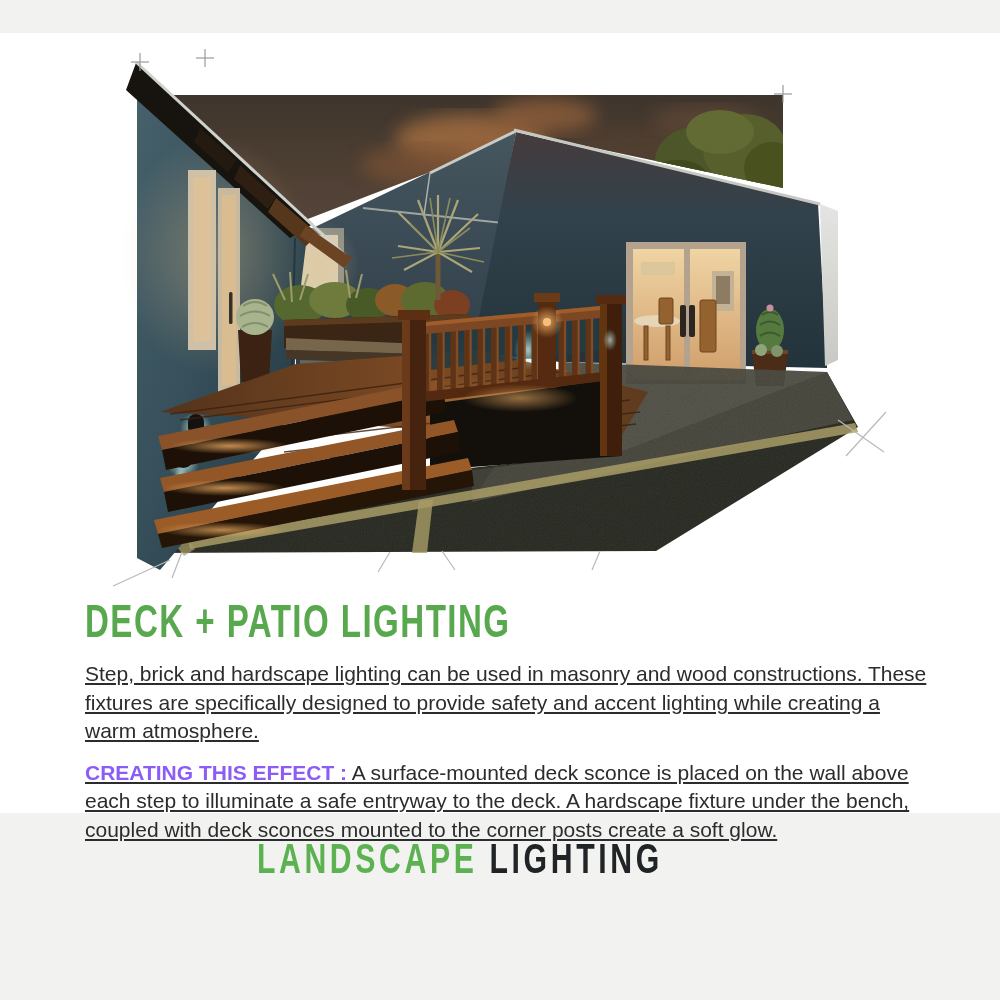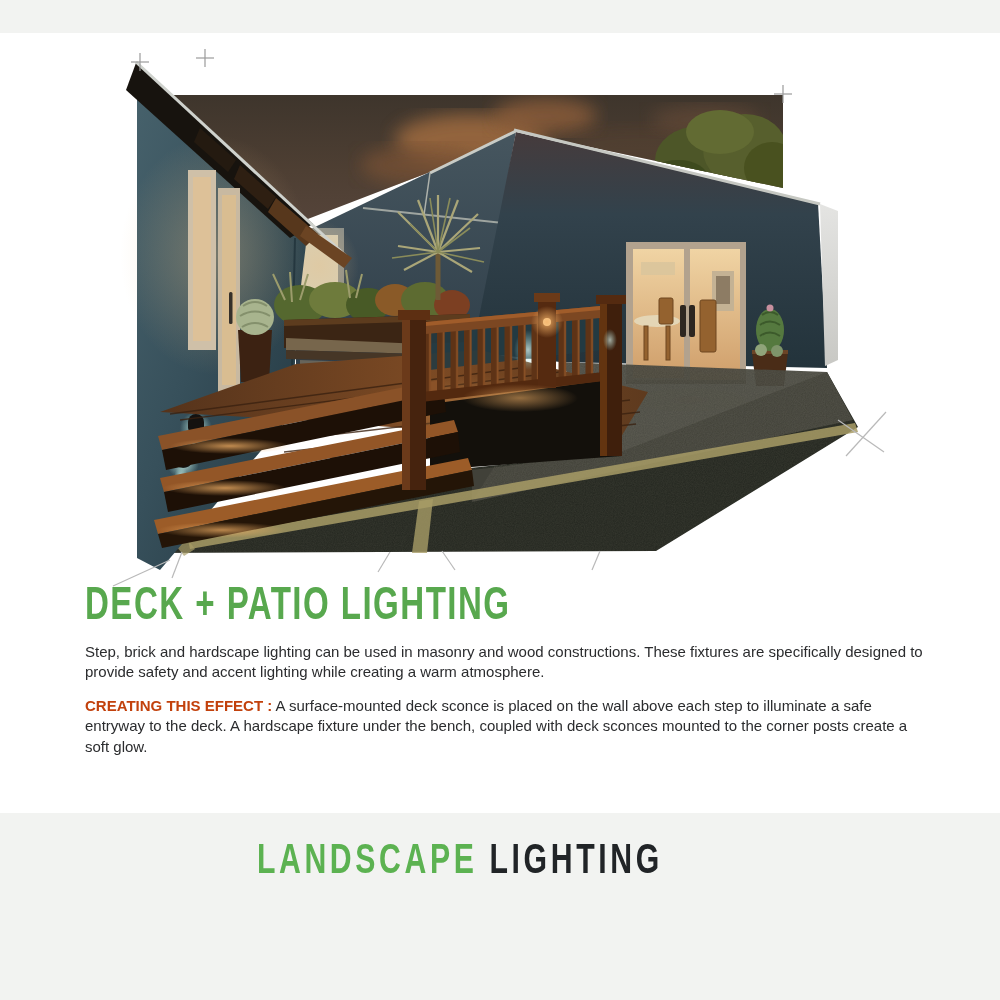--- a/index.html
+++ b/index.html
@@ -2,26 +2,26 @@
 <html><head>
 <meta charset="utf-8">
 <style>
   html,body{margin:0;padding:0;background:#ffffff;}
   body{width:1000px;height:1000px;position:relative;overflow:hidden;
        font-family:"Liberation Sans",sans-serif;}
   .band{position:absolute;left:0;width:100%;background:#f2f3f1;}
   .band-top{top:0;height:33px;}
   .band-footer{top:813px;height:187px;}
   .art{position:absolute;left:0;top:0;width:1000px;height:1000px;}
-  .copy{position:absolute;left:85px;top:580px;width:848px;color:#2b2c2e;}
+  .copy{position:absolute;left:85px;top:598px;width:848px;color:#2b2c2e;}
   .headline{color:#58a84e;font-weight:700;font-size:46px;line-height:1;
             letter-spacing:2px;transform:scaleX(.72);transform-origin:left top;
             white-space:nowrap;margin:0 0 16px 0;}
-  .para{font-size:15px;line-height:1.36;margin:0 0 13px 0;}
-  .para b{font-weight:700;color:#c2410c;}
+  .para{font-size:21px;line-height:1.36;margin:0 0 13px 0;text-decoration:underline;}
+  .para b{font-weight:700;color:#8b5cf6;}
   .footer-inner{position:absolute;top:838px;left:0;width:920px;text-align:center;}
   .brand1{font-weight:700;font-size:42px;line-height:1;letter-spacing:5px;
           white-space:nowrap;display:inline-block;transform:scaleX(.72);
           transform-origin:center top;color:#212427;}
   .brand1 .green{color:#5cb251;}
   .brand2{font-weight:700;font-size:74px;line-height:1;letter-spacing:11px;
           white-space:nowrap;display:inline-block;transform:scaleX(.80);
           transform-origin:center top;color:#1e2124;margin-top:4px;}
 </style>
 </head>

